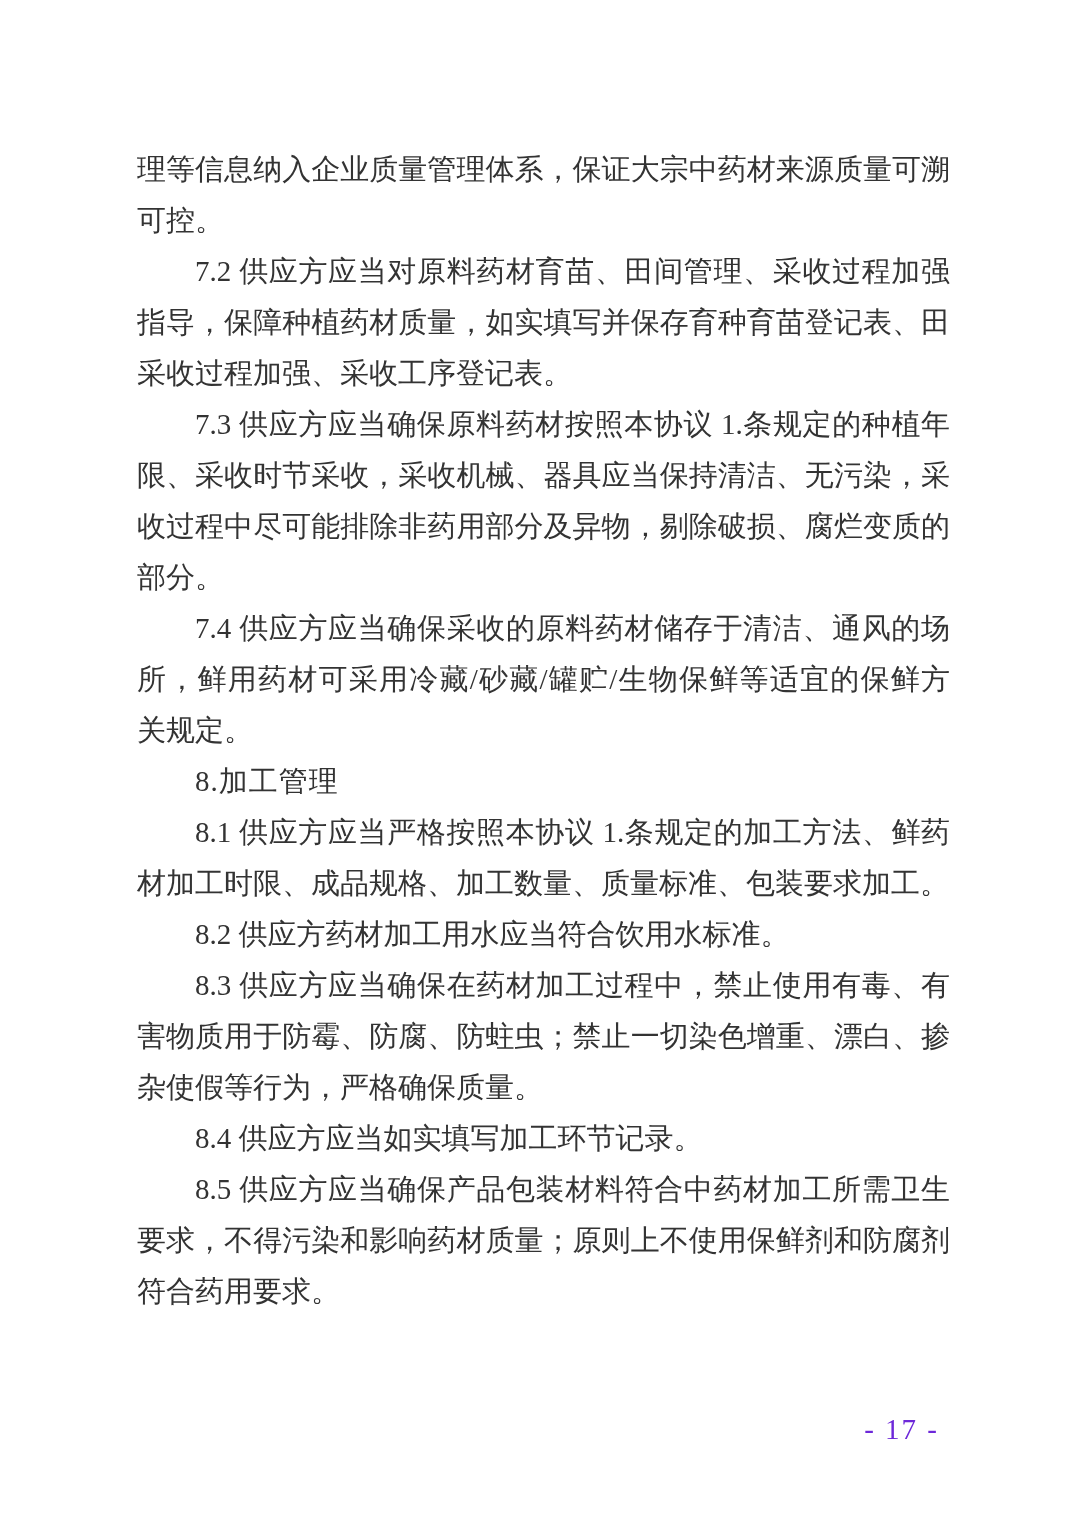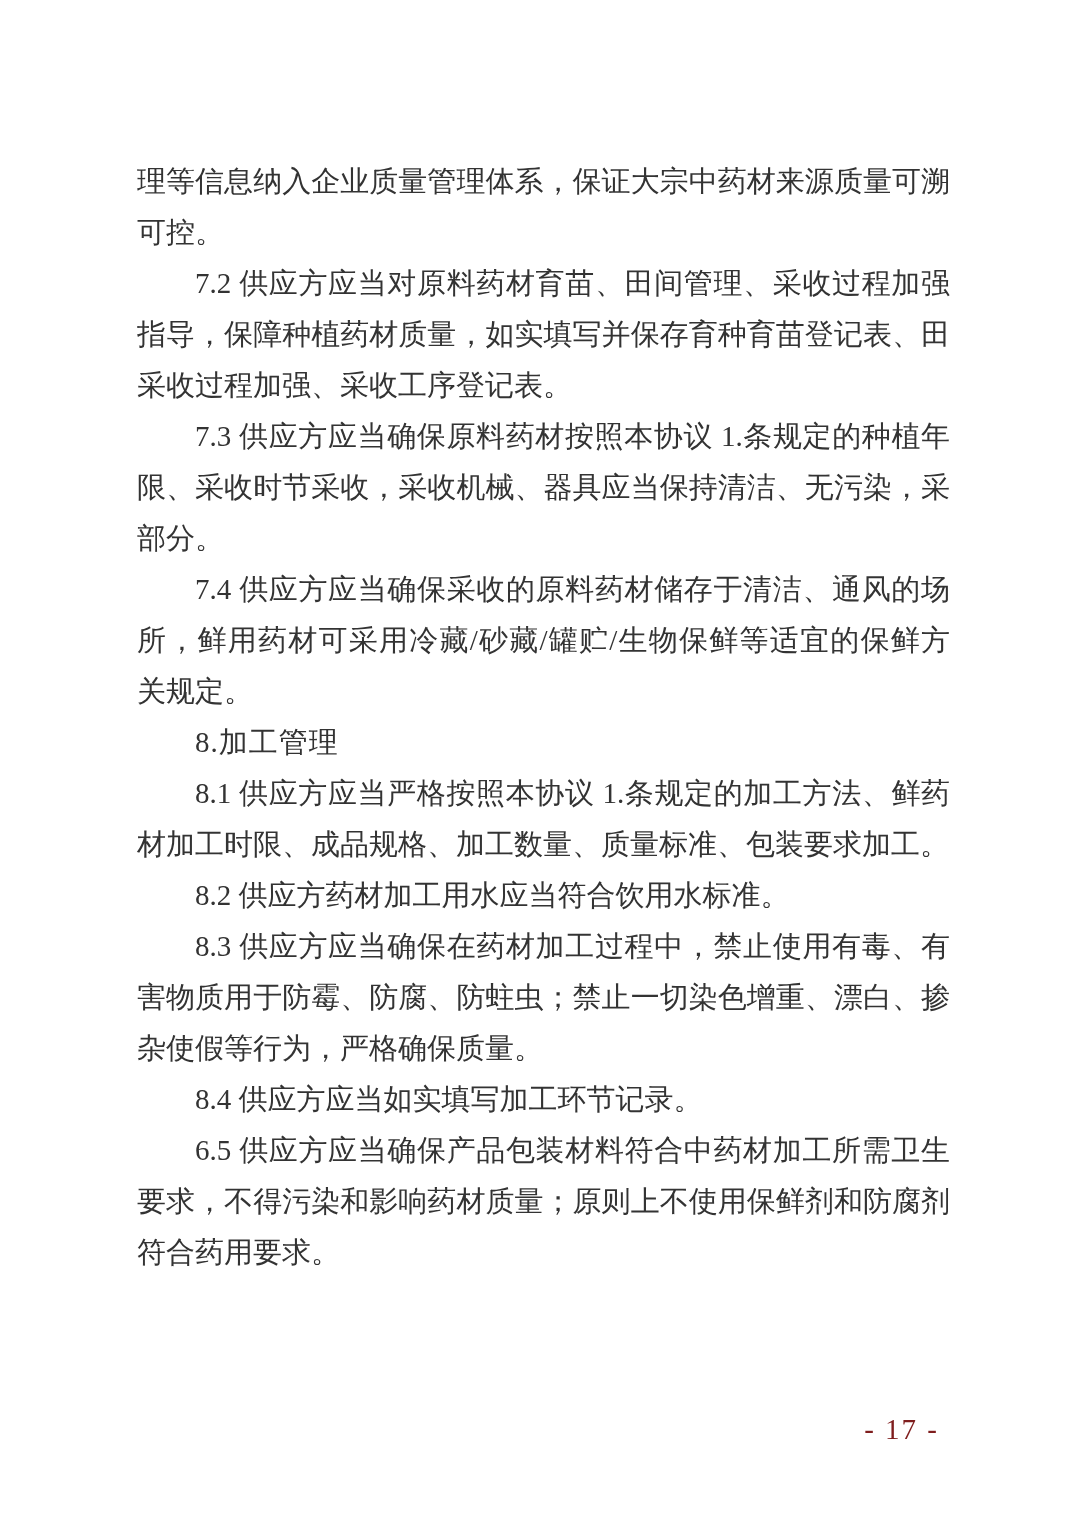--- a/index.html
+++ b/index.html
@@ -16,21 +16,21 @@
     color: #333333;
   }
   .page {
     position: absolute;
     inset: 0;
     background: #ffffff;
   }
   .doc-body {
     position: absolute;
     left: 137px;
-    top: 156px;
+    top: 144px;
     width: 813px;
   }
   .paragraph {
     margin: 0;
     padding: 0;
   }
   .line {
     height: 51px;
     line-height: 51px;
     font-size: 29px;
@@ -50,41 +50,42 @@
   }
   .paragraph.heading .line {
     letter-spacing: 1px;
   }
   .page-footer {
     position: absolute;
     top: 1412px;
     right: 141px;
     font-size: 29px;
     line-height: 34px;
-    color: #7f1d1d;
+    color: #6d28d9;
     letter-spacing: 2px;
   }
 </style>
 </head>
 <body>
 
 <div class="page">
   <div class="doc-body">
       <div class="paragraph">
         <div class="line">理等信息纳入企业质量管理体系，保证大宗中药材来源质量可溯</div>
         <div class="line nolast">可控。</div>
       </div>
       <div class="paragraph">
         <div class="line indent">7.2 供应方应当对原料药材育苗、田间管理、采收过程加强</div>
         <div class="line">指导，保障种植药材质量，如实填写并保存育种育苗登记表、田</div>
         <div class="line nolast">采收过程加强、采收工序登记表。</div>
       </div>
       <div class="paragraph">
         <div class="line indent">7.3 供应方应当确保原料药材按照本协议 1.条规定的种植年</div>
         <div class="line">限、采收时节采收，采收机械、器具应当保持清洁、无污染，采</div>
+        <div class="line">收过程中尽可能排除非药用部分及异物，剔除破损、腐烂变质的</div>
         <div class="line nolast">部分。</div>
       </div>
       <div class="paragraph">
         <div class="line indent">7.4 供应方应当确保采收的原料药材储存于清洁、通风的场</div>
         <div class="line">所，鲜用药材可采用冷藏/砂藏/罐贮/生物保鲜等适宜的保鲜方</div>
         <div class="line nolast">关规定。</div>
       </div>
       <div class="paragraph heading">
         <div class="line nolast indent">8.加工管理</div>
       </div>
@@ -97,19 +98,19 @@
       </div>
       <div class="paragraph">
         <div class="line indent">8.3 供应方应当确保在药材加工过程中，禁止使用有毒、有</div>
         <div class="line">害物质用于防霉、防腐、防蛀虫；禁止一切染色增重、漂白、掺</div>
         <div class="line nolast">杂使假等行为，严格确保质量。</div>
       </div>
       <div class="paragraph">
         <div class="line nolast indent">8.4 供应方应当如实填写加工环节记录。</div>
       </div>
       <div class="paragraph">
-        <div class="line indent">6.5 供应方应当确保产品包装材料符合中药材加工所需卫生</div>
+        <div class="line indent">8.5 供应方应当确保产品包装材料符合中药材加工所需卫生</div>
         <div class="line">要求，不得污染和影响药材质量；原则上不使用保鲜剂和防腐剂</div>
         <div class="line nolast">符合药用要求。</div>
       </div>
     </div>
   <div class="page-footer">- 17 -</div>
 </div>
 
 </body></html>

